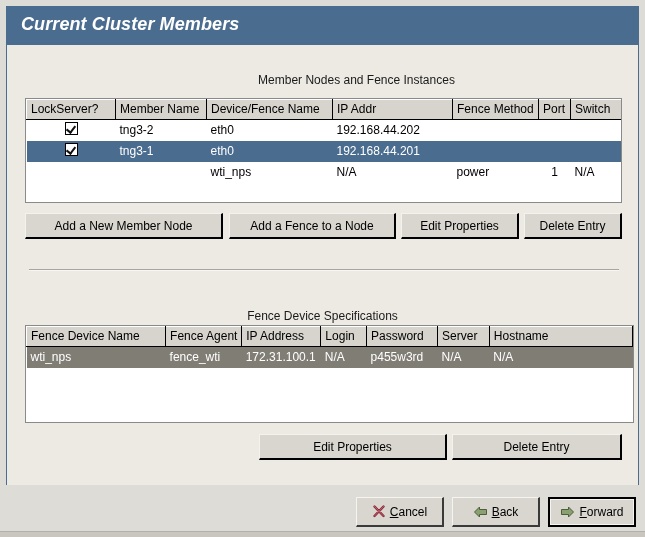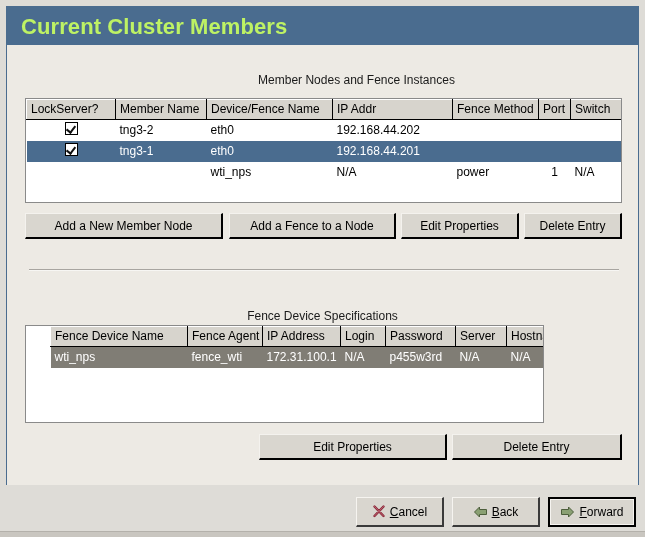--- a/index.html
+++ b/index.html
@@ -32,25 +32,26 @@
   .titlebar {
     position: absolute;
     left: 0; top: 0;
     width: 100%; height: 38px;
     background: #4a6c8f;
     box-sizing: border-box;
   }
   .titlebar .title {
     position: absolute;
     left: 14px; top: 7px;
-    font-size: 22px;
+    font-size: 18px;
     font-weight: bold;
-    color: #bef264;
+    color: #ffffff;
     letter-spacing: 0.1px;
     white-space: nowrap;
+    font-style: italic;
   }
   .content {
     position: absolute;
     left: 0; top: 38px;
     width: 100%;
     height: 440px;
     background: #edeae4;
   }
   .section-title {
     position: absolute;
@@ -259,21 +260,21 @@
 
       <button class="btn" style="left:222px; top:168px; width:167px; height:26px;">Add a Fence to a Node</button>
       <button class="btn" style="left:18px; top:168px; width:198px; height:26px;">Add a New Member Node</button>
       <button class="btn" style="left:394px; top:168px; width:118px; height:26px;">Edit Properties</button>
       <button class="btn" style="left:517px; top:168px; width:98px; height:26px;">Delete Entry</button>
 
       <div class="sep" style="left:22px; top:224px; width:590px;"></div>
 
       <div class="section-title" style="top:264px;">Fence Device Specifications</div>
 
-      <div class="table-wrap" style="left:18px; top:280px; width:519px; height:98px;padding-left:24px;">
+      <div class="table-wrap" style="left:18px; top:280px; width:609px; height:98px;">
         <table class="grid">
           <colgroup>
             <col style="width:137px">
               <col style="width:75px">
               <col style="width:78px">
             <col style="width:45px">
               <col style="width:70px">
               <col style="width:51px">
               <col style="width:141px">
           </colgroup>

